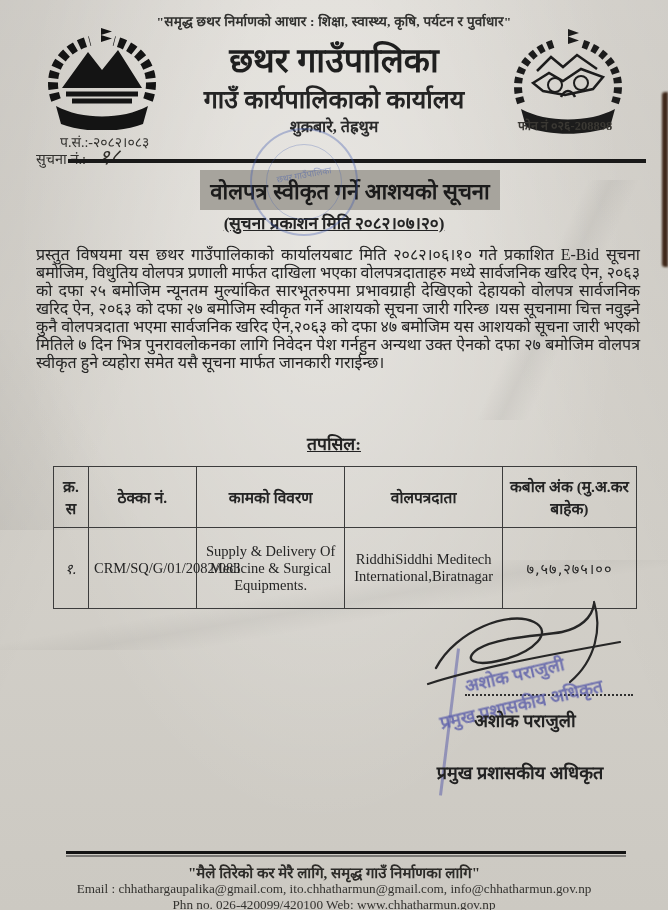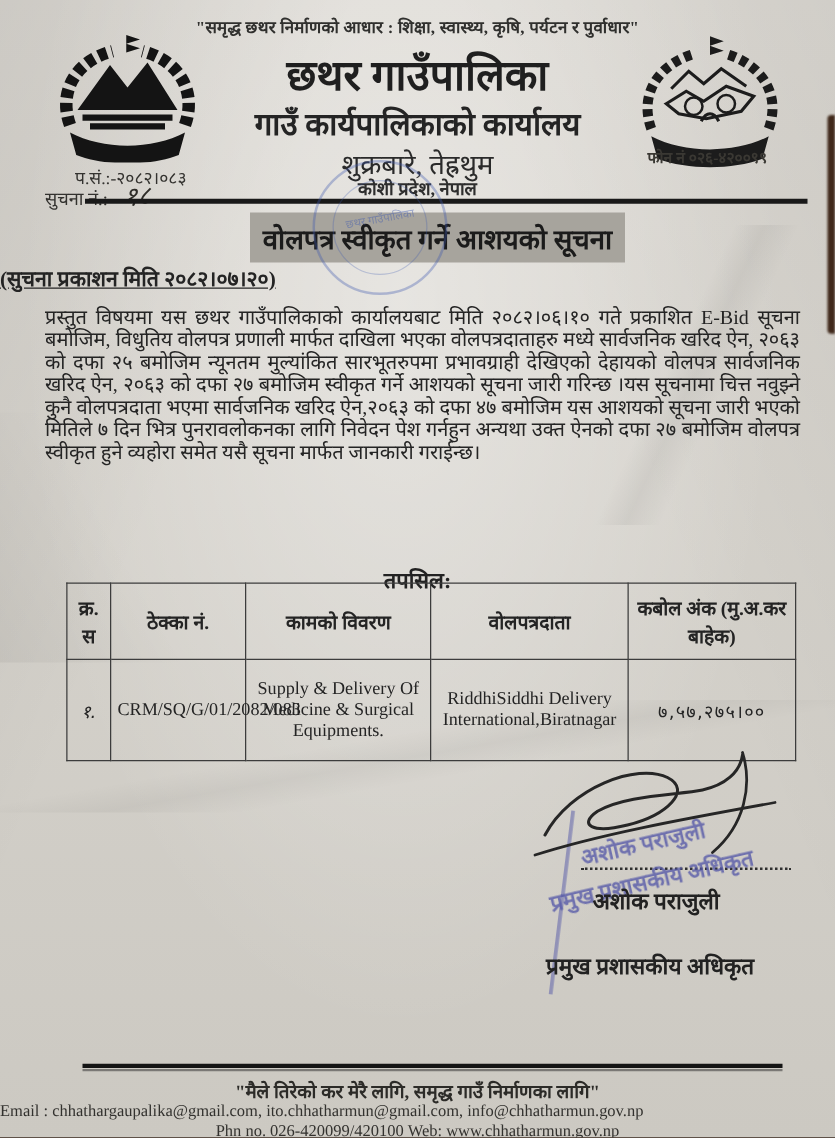--- a/index.html
+++ b/index.html
@@ -31,21 +31,21 @@
   .slogan-top{position:absolute;top:12px;left:0;width:100%;text-align:center;
       font-size:13.5px;font-weight:bold;letter-spacing:.2px;color:#30302e;}
   .logo{position:absolute;}
   .logo-left{left:40px;top:26px;}
   .logo-right{left:503px;top:27px;}
   .org-name{position:absolute;top:36px;left:0;width:100%;text-align:center;
       font-size:34px;font-weight:bold;color:#1f1f1f;}
   .org-office{position:absolute;top:81px;left:0;width:100%;text-align:center;
       font-size:25px;font-weight:bold;color:#242424;}
   .org-place{position:absolute;top:115px;left:0;width:100%;text-align:center;
-      font-size:22px;font-weight:normal;color:#2a2a2a;}
+      font-size:16px;font-weight:bold;color:#2a2a2a;}
   .org-province{position:absolute;top:140px;left:0;width:100%;text-align:center;
       font-size:14.5px;font-weight:bold;color:#2e2e2e;}
   .ref-no{position:absolute;left:36px;top:132px;font-size:14px;color:#33322f;margin-left:24px;}
   .notice-no{position:absolute;left:36px;top:142px;font-size:14.5px;color:#33322f;}
   .handwritten{font-family:"DejaVu Sans","Liberation Sans",sans-serif;
       font-style:italic;color:#2e2c28;}
   .notice-no .handwritten{font-size:21px;display:inline-block;transform:rotate(-4deg);margin-left:8px;}
   .phone-top{position:absolute;left:518px;top:117px;font-size:12.5px;font-weight:bold;color:#3a3833;}
   .rule-1{position:absolute;left:68px;top:159px;width:578px;height:4px;background:#191919;}
 
@@ -54,28 +54,28 @@
       border:2px solid rgba(62,88,176,.35);border-radius:50%;pointer-events:none;z-index:5;}
   .round-stamp .inner{position:absolute;left:14px;top:14px;right:14px;bottom:14px;
       border:1.5px solid rgba(62,88,176,.28);border-radius:50%;}
   .round-stamp .txt{position:absolute;left:0;top:38px;width:100%;text-align:center;
       font-size:9px;color:rgba(62,88,176,.45);transform:rotate(-10deg);}
 
   
   .notice-title-wrap{position:absolute;top:174px;left:16px;width:100%;text-align:center;z-index:4;}
   .notice-title{display:inline-block;background:#a7a49d;box-shadow:0 0 0 4px #a7a49d;
       font-size:22px;font-weight:bold;color:#1b1b1b;padding:1px 6px;}
-  .pub-date{position:absolute;top:211px;left:0;width:100%;
+  .pub-date{position:absolute;top:211px;left:0;width:100%;text-align:center;
       font-size:17px;font-weight:bold;text-decoration:underline;color:#242424;}
 
   
   .body-par{position:absolute;left:36px;top:246px;width:604px;
       font-size:16px;line-height:18px;text-align:justify;color:#242424;}
   .tapasil{position:absolute;top:431px;left:0;width:100%;text-align:center;
-      font-size:17.5px;font-weight:bold;color:#222;margin-top:20px;}
+      font-size:17.5px;font-weight:bold;text-decoration:underline;color:#222;}
 
   
   table.detail{position:absolute;left:53px;top:466px;width:584px;
       border-collapse:collapse;table-layout:fixed;}
   table.detail th,table.detail td{border:1.6px solid #3c3c3c;
       text-align:center;vertical-align:middle;padding:4px 5px;color:#242424;}
   table.detail th{font-size:15.5px;font-weight:bold;height:52px;}
   table.detail td{font-size:14.5px;height:72px;}
   .col-sn{width:6%;}.col-contract{width:18.5%;}.col-work{width:25.5%;}
   .col-bidder{width:27%;}.col-amount{width:23%;}
@@ -97,21 +97,21 @@
   .sig-name{position:absolute;left:40px;top:120px;width:250px;text-align:center;
       font-size:18px;font-weight:bold;color:#222;z-index:4;}
   .sig-title{position:absolute;left:20px;top:172px;width:280px;text-align:center;
       font-size:18px;font-weight:bold;color:#222;z-index:4;}
 
   
   .rule-2{position:absolute;left:66px;top:851px;width:560px;height:6px;
       background:linear-gradient(#141414 0 58%, transparent 58% 72%, rgba(40,40,40,.5) 72% 100%);}
   .f-slogan{position:absolute;top:862px;left:0;width:100%;text-align:center;
       font-size:15px;font-weight:bold;color:#2c2b28;}
-  .f-email{position:absolute;top:881px;left:0;width:100%;
+  .f-email{position:absolute;top:881px;left:0;width:100%;text-align:center;
       font-size:13.2px;color:#33322f;}
   .f-phone{position:absolute;top:897px;left:0;width:100%;text-align:center;
       font-size:13.2px;color:#33322f;}
 </style>
 </head>
 <body>
 
 <div id="page">
 
   <div class="wrinkle w1"></div>
@@ -138,27 +138,26 @@
     <path d="M30,56 L46,46 L60,54 L78,42 L100,50 L90,62 L62,68 L40,64 Z" fill="none" stroke="#1c1c1c" stroke-width="2.5"></path>
     <circle cx="52" cy="58" r="7" fill="none" stroke="#1c1c1c" stroke-width="2"></circle>
     <circle cx="78" cy="56" r="7" fill="none" stroke="#1c1c1c" stroke-width="2"></circle>
     <path d="M58,70 C62,62 68,62 72,70" stroke="#1c1c1c" stroke-width="2.5" fill="none"></path>
     <path d="M18,82 C44,96 86,96 112,82 L107,100 C83,109 47,109 23,100 Z" fill="#1c1c1c"></path>
   </svg>
 
   <div class="org-name">छथर गाउँपालिका</div>
   <div class="org-office">गाउँ कार्यपालिकाको कार्यालय</div>
   <div class="org-place">शुक्रबारे, तेह्रथुम</div>
-  <div class="org-province">कोशी प्रदेश, नेपाल</div>
 
   <div class="ref-no">प.सं.:-२०८२।०८३</div>
   <div class="notice-no">
     <span>सुचना नं.:-</span><span class="handwritten">१८</span>
   </div>
-  <div class="phone-top">फोन नं ०२६-४२००९९</div>
+  <div class="phone-top">फोन नं ०२६-208898</div>
 
   <div class="rule-1"></div>
 
   <div class="round-stamp">
     <div class="inner"></div>
     <div class="txt">छथर गाउँपालिका</div>
   </div>
 
   <div class="notice-title-wrap">
     <span class="notice-title">वोलपत्र स्वीकृत गर्ने आशयको सूचना</span>
@@ -184,21 +183,21 @@
         <th>कामको विवरण</th>
         <th>वोलपत्रदाता</th>
         <th>कबोल अंक (मु.अ.कर बाहेक)</th>
       </tr>
     </thead>
     <tbody>
       <tr>
         <td class="hand-sn">१.</td>
         <td>CRM/SQ/G/01/2082/083</td>
         <td>Supply &amp; Delivery Of Medicine &amp; Surgical Equipments.</td>
-        <td>RiddhiSiddhi Delivery International,Biratnagar</td>
+        <td>RiddhiSiddhi Meditech International,Biratnagar</td>
         <td class="hand-amount">७,५७,२७५।००</td>
       </tr>
     </tbody>
   </table>
 
   <div class="sig-area">
     <svg class="sig-ink" width="215" height="112" viewBox="0 0 215 112">
       <path d="M16,74 C36,36 90,16 114,28 C134,38 114,58 82,66 C54,73 42,66 58,55 C80,42 122,42 142,38 C160,34 172,24 174,10" fill="none" stroke="#262626" stroke-width="2.4" stroke-linecap="round"></path>
       <path d="M174,8 C182,34 176,66 150,88" fill="none" stroke="#262626" stroke-width="2.2" stroke-linecap="round"></path>
       <path d="M8,90 C58,74 122,62 200,48" fill="none" stroke="#262626" stroke-width="2.2" stroke-linecap="round"></path>

